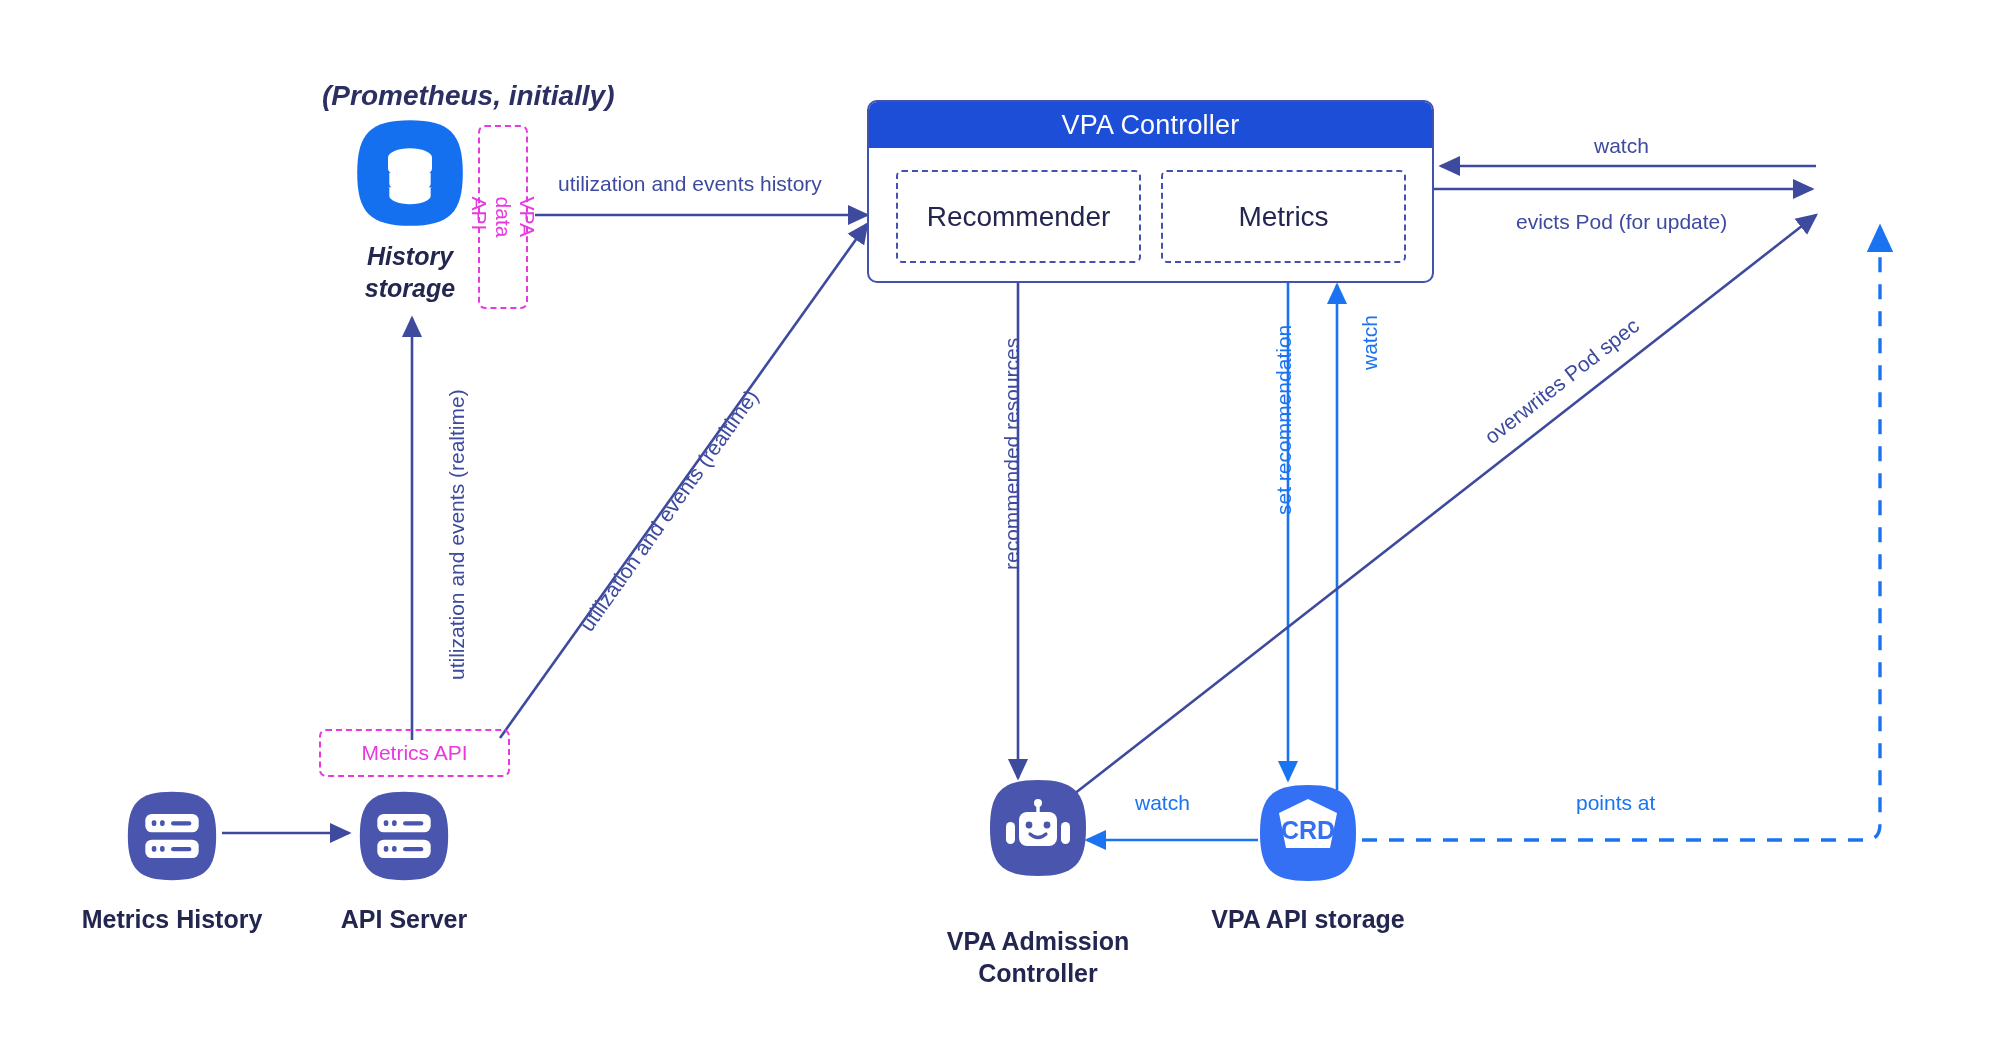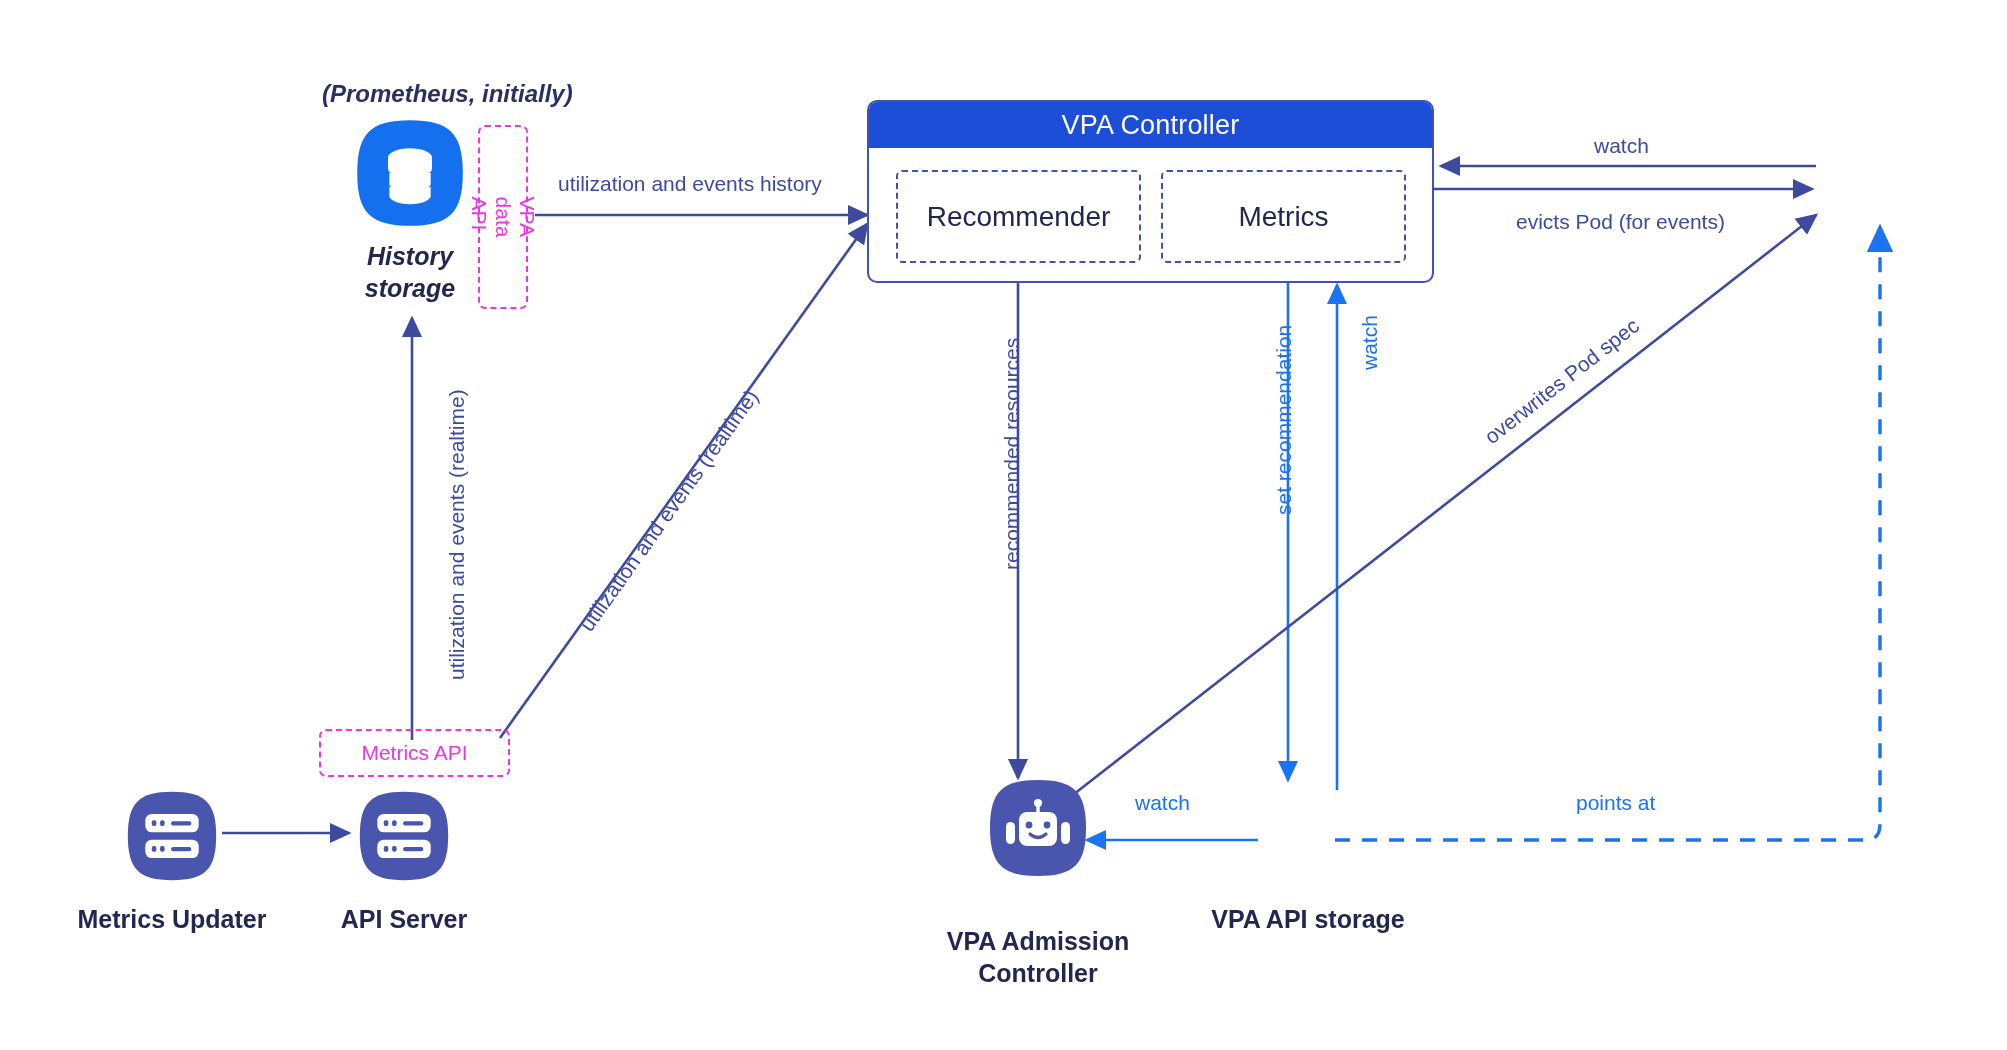--- a/index.html
+++ b/index.html
@@ -60,21 +60,21 @@
 
     <path d="M 1434,189 L 1812,189" fill="none" stroke="#3d4a9e" stroke-width="2.6" marker-end="url(#ah-indigo)"></path>
 
     <path d="M 1060,805 L 1816,215" fill="none" stroke="#3d4a9e" stroke-width="2.6" marker-end="url(#ah-indigo)"></path>
 
     <path d="M 1258,840 L 1087,840" fill="none" stroke="#1a73f0" stroke-width="2.6" marker-end="url(#ah-blue)"></path>
 
     <path d="M 1335,840 L 1866,840 Q 1880,840 1880,824 L 1880,227" fill="none" stroke="#1a73f0" stroke-width="3.4" stroke-dasharray="15 12" marker-end="url(#ah-blue)"></path>
   </svg>
 
-  <div class="lbl lbl-dark" style="left:322px;top:80px;font-style:italic;font-weight:700;font-size:24px;">(Prometheus, initially)</div>
+  <div class="lbl lbl-dark" style="left:322px;top:80px;font-style:italic;font-weight:700;font-size:28px;">(Prometheus, initially)</div>
 
   <div class="icon" style="left:355px;top:118px;width:110px;height:110px;">
     <svg viewBox="0 0 100 100" width="110" height="110">
       <path d="M50 2 C86 2 98 14 98 50 C98 86 86 98 50 98 C14 98 2 86 2 50 C2 14 14 2 50 2 Z" fill="#1570f0"></path>
       <ellipse cx="50" cy="36" rx="20" ry="8.5" fill="#fff"></ellipse>
       <path d="M30 36 v10 c0 4.7 9 8.5 20 8.5 s20-3.8 20-8.5 V36" fill="#fff"></path>
       <path d="M30 50 v10 c0 4.7 9 8.5 20 8.5 s20-3.8 20-8.5 V50" fill="#fff" stroke="#1570f0" stroke-width="2.4"></path>
       <path d="M30 63 v8 c0 4.7 9 8.5 20 8.5 s20-3.8 20-8.5 v-8" fill="#fff" stroke="#1570f0" stroke-width="2.4"></path>
     </svg>
   </div>
@@ -95,21 +95,21 @@
       <rect x="21" y="26" width="58" height="20" rx="7" fill="#fff"></rect>
       <rect x="21" y="54" width="58" height="20" rx="7" fill="#fff"></rect>
       <rect x="28" y="33" width="5" height="6" rx="2" fill="#4a55ad"></rect>
       <rect x="37" y="33" width="5" height="6" rx="2" fill="#4a55ad"></rect>
       <rect x="49" y="34" width="22" height="4.5" rx="2.2" fill="#4a55ad"></rect>
       <rect x="28" y="61" width="5" height="6" rx="2" fill="#4a55ad"></rect>
       <rect x="37" y="61" width="5" height="6" rx="2" fill="#4a55ad"></rect>
       <rect x="49" y="62" width="22" height="4.5" rx="2.2" fill="#4a55ad"></rect>
     </svg>
   </div>
-  <div class="node-title" style="left:62px;top:903px;width:220px;">Metrics Updater</div>
+  <div class="node-title" style="left:62px;top:903px;width:220px;">Metrics History</div>
 
   <div class="icon" style="left:358px;top:790px;width:92px;height:92px;">
     <svg viewBox="0 0 100 100" width="92" height="92">
       <path d="M50 2 C86 2 98 14 98 50 C98 86 86 98 50 98 C14 98 2 86 2 50 C2 14 14 2 50 2 Z" fill="#4a55ad"></path>
       <rect x="21" y="26" width="58" height="20" rx="7" fill="#fff"></rect>
       <rect x="21" y="54" width="58" height="20" rx="7" fill="#fff"></rect>
       <rect x="28" y="33" width="5" height="6" rx="2" fill="#4a55ad"></rect>
       <rect x="37" y="33" width="5" height="6" rx="2" fill="#4a55ad"></rect>
       <rect x="49" y="34" width="22" height="4.5" rx="2.2" fill="#4a55ad"></rect>
       <rect x="28" y="61" width="5" height="6" rx="2" fill="#4a55ad"></rect>
@@ -139,37 +139,44 @@
       <rect x="18" y="44" width="9" height="22" rx="4.5" fill="#fff"></rect>
       <rect x="73" y="44" width="9" height="22" rx="4.5" fill="#fff"></rect>
       <circle cx="41" cy="47" r="3.4" fill="#4a55ad"></circle>
       <circle cx="59" cy="47" r="3.4" fill="#4a55ad"></circle>
       <path d="M42 56 q8 7 16 0" fill="none" stroke="#4a55ad" stroke-width="3.2" stroke-linecap="round"></path>
     </svg>
   </div>
   <div class="node-title" style="left:918px;top:913px;width:240px;margin-top:12px;">VPA Admission
 Controller</div>
 
+  <div class="icon" style="left:1258px;top:783px;width:100px;height:100px;">
+    <svg viewBox="0 0 100 100" width="100" height="100">
+      <path d="M50 2 C86 2 98 14 98 50 C98 86 86 98 50 98 C14 98 2 86 2 50 C2 14 14 2 50 2 Z" fill="#3370f4"></path>
+      <path d="M50 16 L79 30 L72 65 L28 65 L21 30 Z" fill="#fff"></path>
+      <text x="50" y="56" text-anchor="middle" font-family="Liberation Sans, sans-serif" font-size="25" font-weight="700" fill="#3370f4">CRD</text>
+    </svg>
+  </div>
   <div class="node-title" style="left:1198px;top:903px;width:220px;">VPA API storage</div>
 
   <div class="lbl" style="left:558px;top:172px;">utilization and events history</div>
 
   <div class="lbl" style="left:445px;top:680px;transform:rotate(-90deg);transform-origin:0 0;">utilization and events (realtime)</div>
 
   <div class="lbl" style="left:575px;top:622px;transform:rotate(-54.5deg);transform-origin:0 0;">utilization and events (realtime)</div>
 
   <div class="lbl" style="left:1000px;top:570px;transform:rotate(-90deg);transform-origin:0 0;">recommended resources</div>
 
   <div class="lbl lbl-blue" style="left:1272px;top:515px;transform:rotate(-90deg);transform-origin:0 0;">set recommendation</div>
 
   <div class="lbl lbl-blue" style="left:1358px;top:370px;transform:rotate(-90deg);transform-origin:0 0;">watch</div>
 
   <div class="lbl" style="left:1594px;top:134px;">watch</div>
 
-  <div class="lbl" style="left:1516px;top:210px;">evicts Pod (for events)</div>
+  <div class="lbl" style="left:1516px;top:210px;">evicts Pod (for update)</div>
 
   <div class="lbl" style="left:1480px;top:430px;transform:rotate(-38deg);transform-origin:0 0;">overwrites Pod spec</div>
 
   <div class="lbl lbl-blue" style="left:1135px;top:791px;">watch</div>
 
   <div class="lbl lbl-blue" style="left:1576px;top:791px;">points at</div>
 
 </div>
 
 </body></html>

